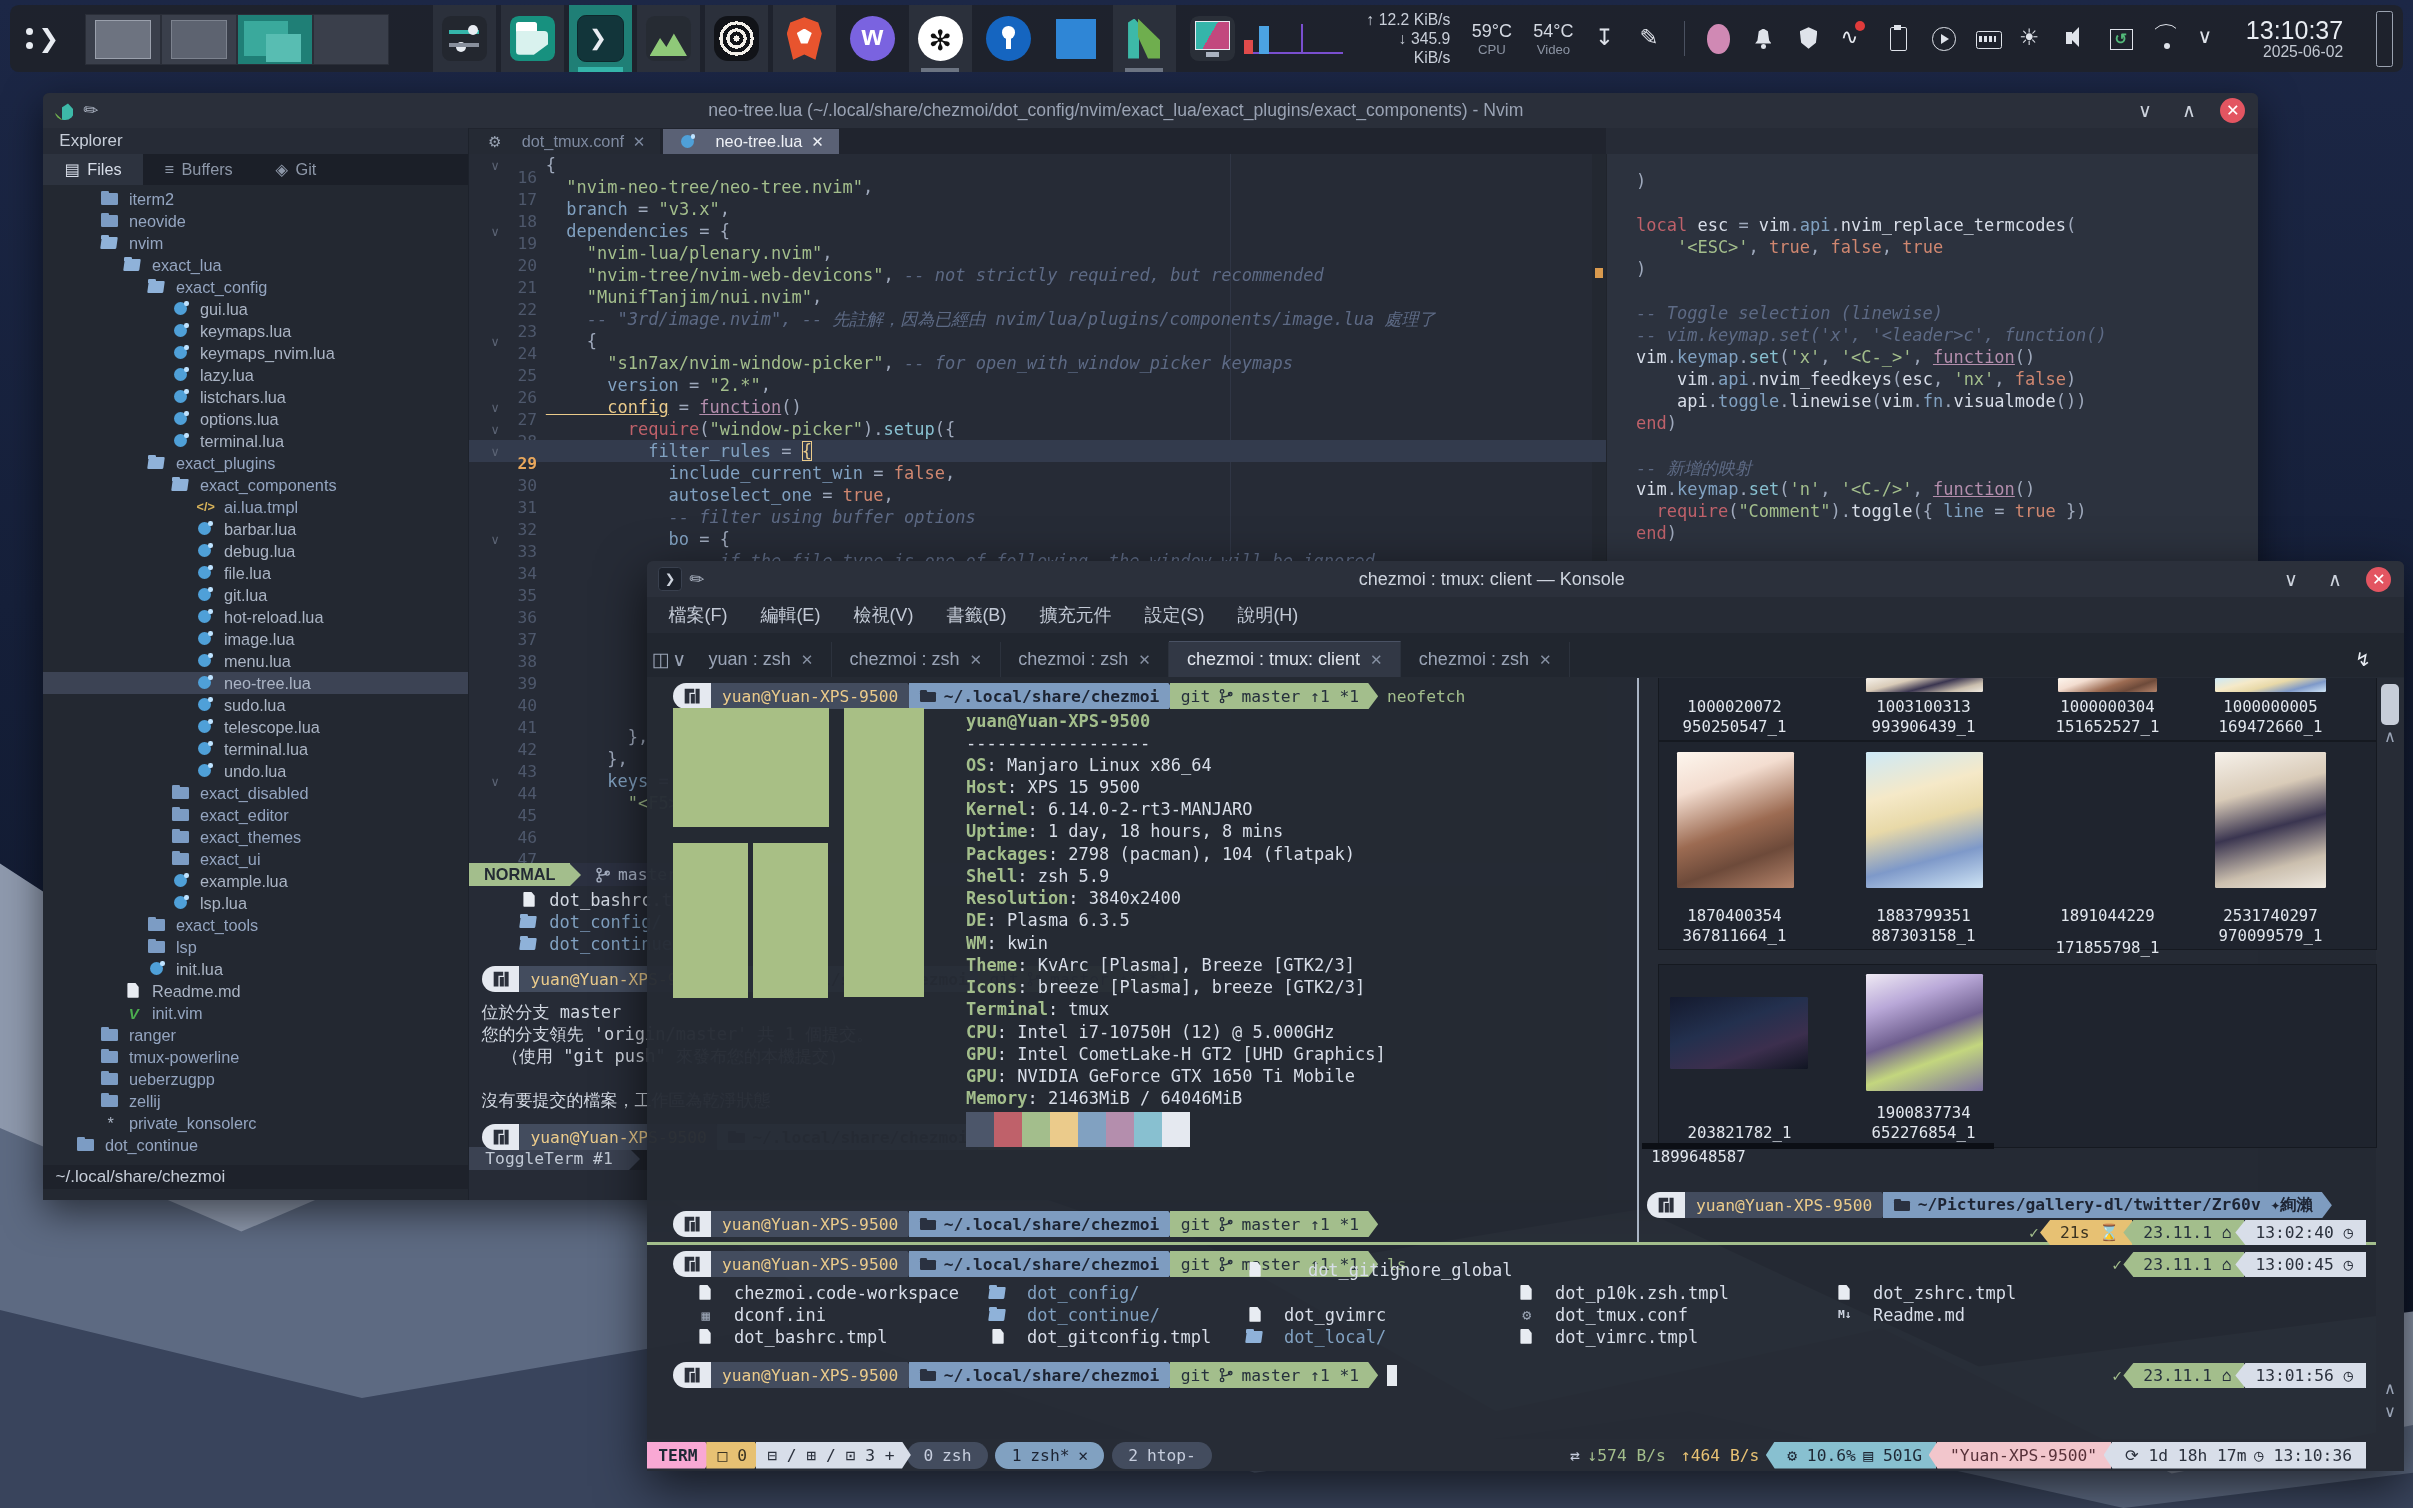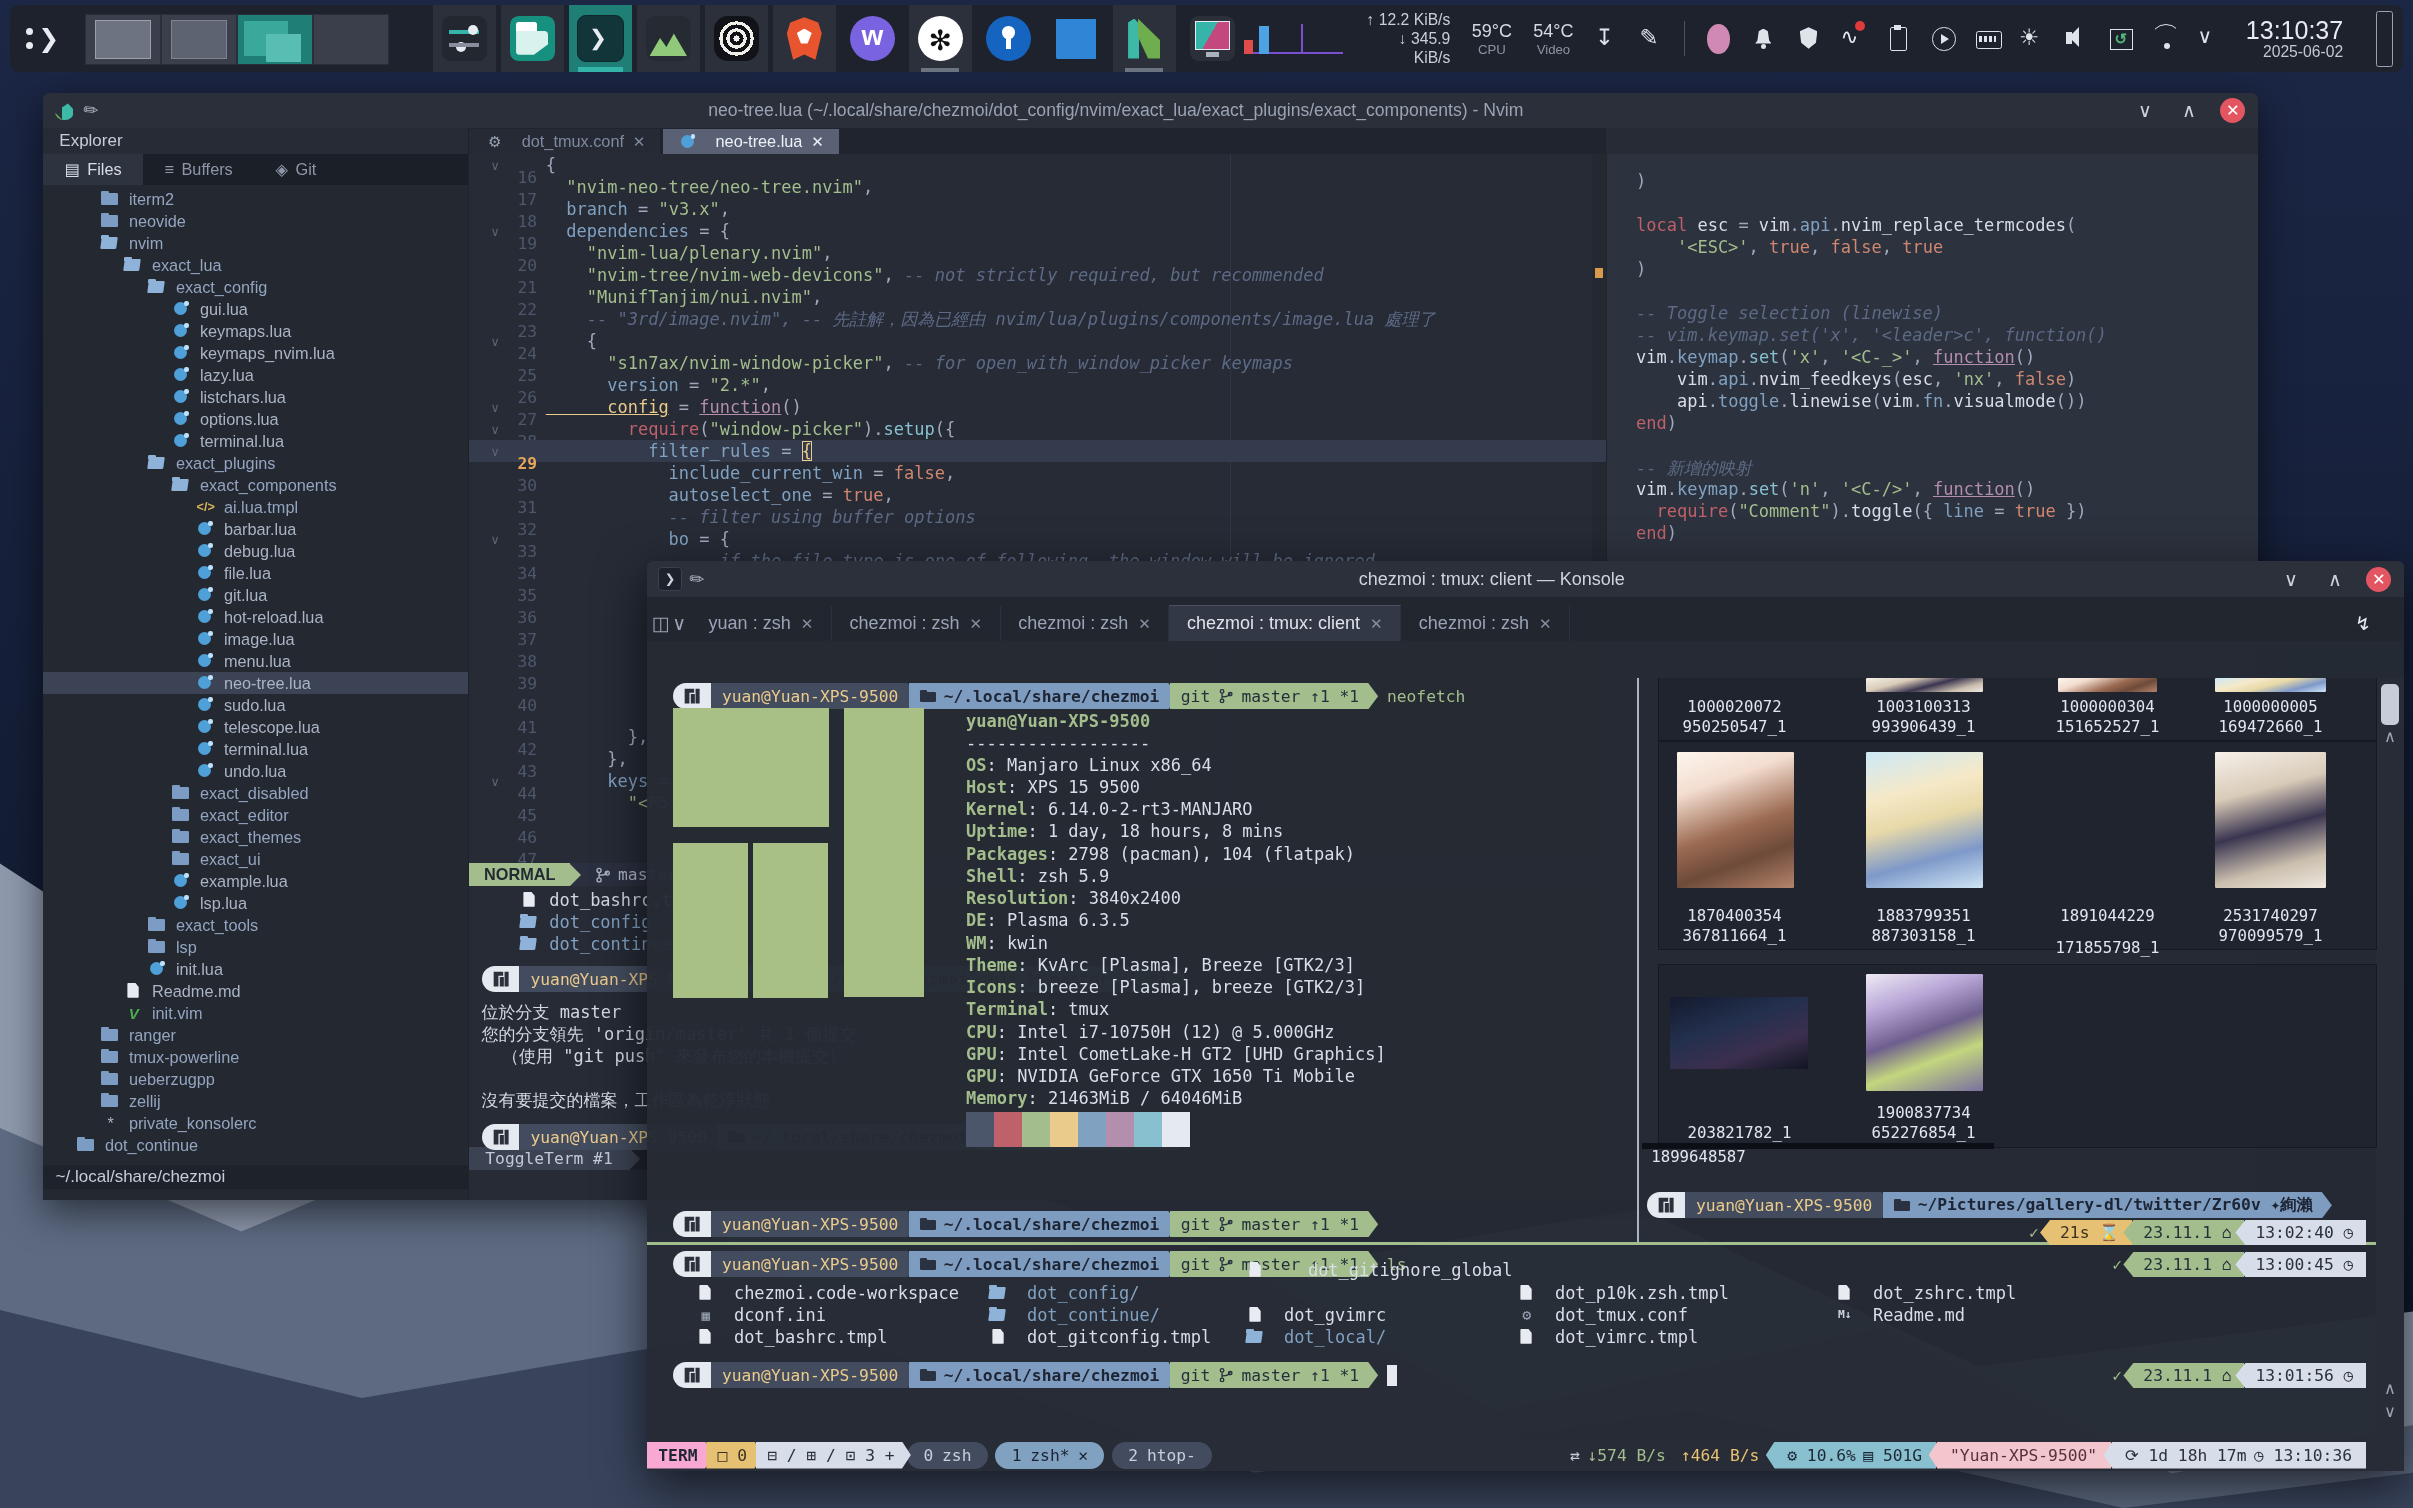--- a/index.html
+++ b/index.html
@@ -874,20 +874,29 @@
     <div class="ktitle">
       <span class="kicon">❯</span>
       <span class="pin">✎</span>
       <span class="tmid">chezmoi : tmux: client — Konsole</span>
       <span class="winctl">
         <span class="wbtn">∨</span>
         <span class="wbtn">∧</span>
         <span class="wbtn close">✕</span>
       </span>
     </div>
+    <div id="kmenu">
+        <span>檔案(F)</span>
+        <span>編輯(E)</span>
+        <span>檢視(V)</span>
+        <span>書籤(B)</span>
+        <span>擴充元件</span>
+        <span>設定(S)</span>
+        <span>說明(H)</span>
+      </div>
     <div id="ktabs">
         <div class="ktab-new">
           <span>◫</span>
           <span>∨</span>
         </div>
         <div class="ktab">
           <span>yuan : zsh</span>
           <span class="x">✕</span>
         </div>
         <div class="ktab">

